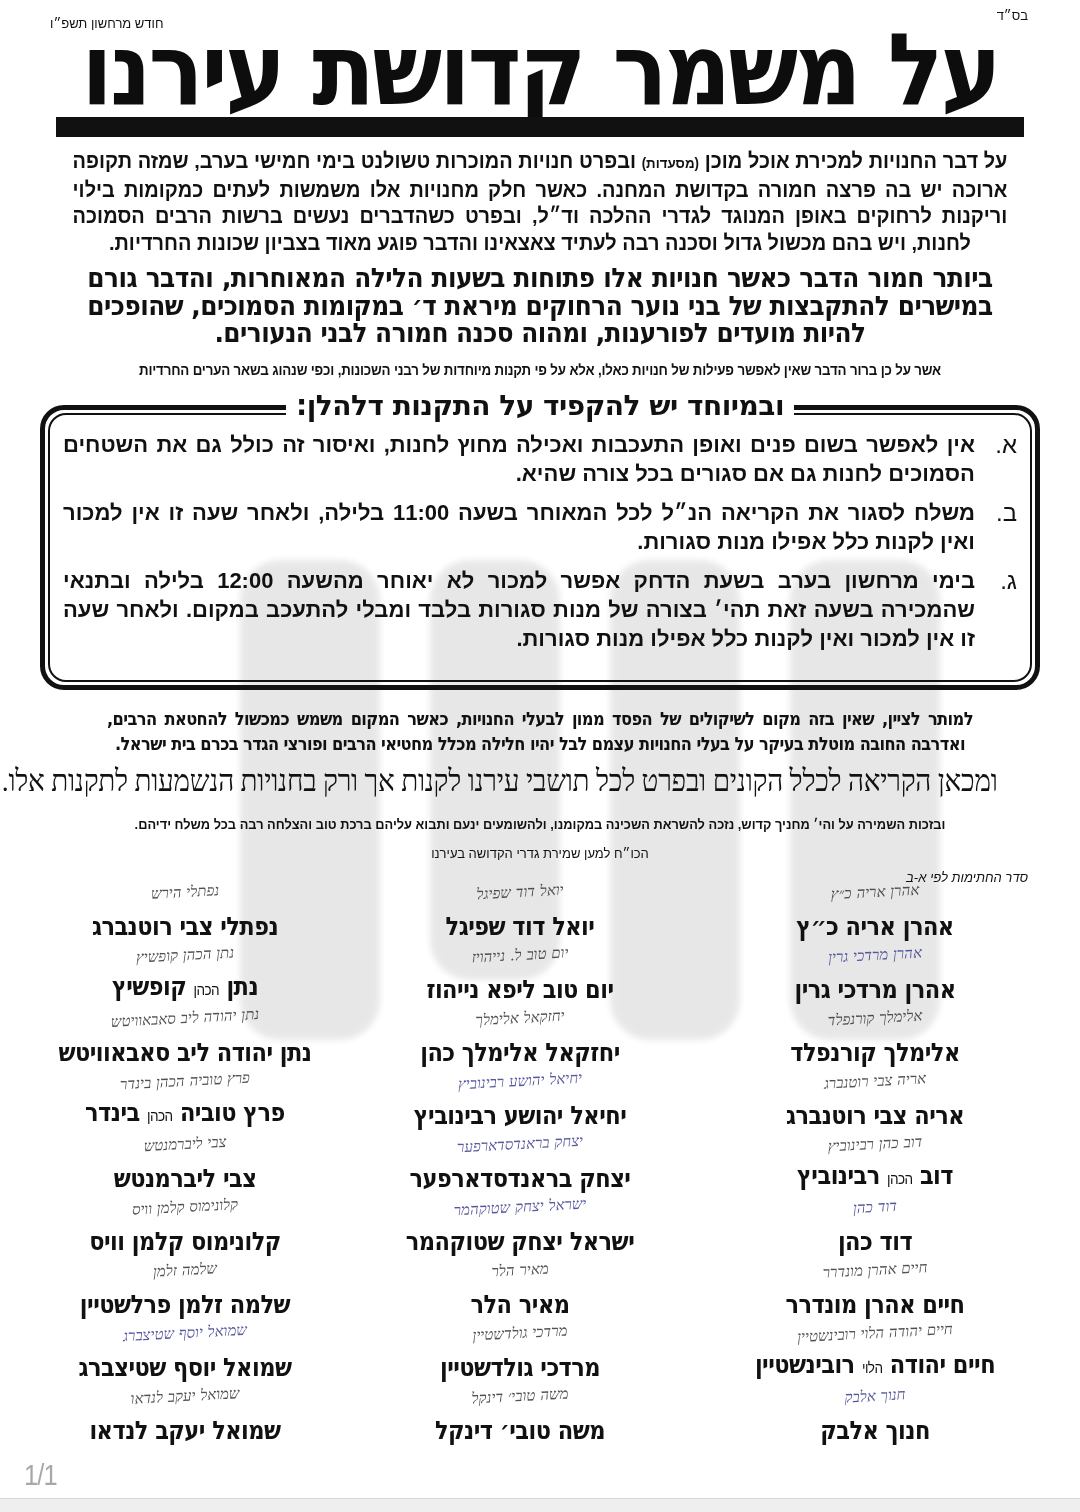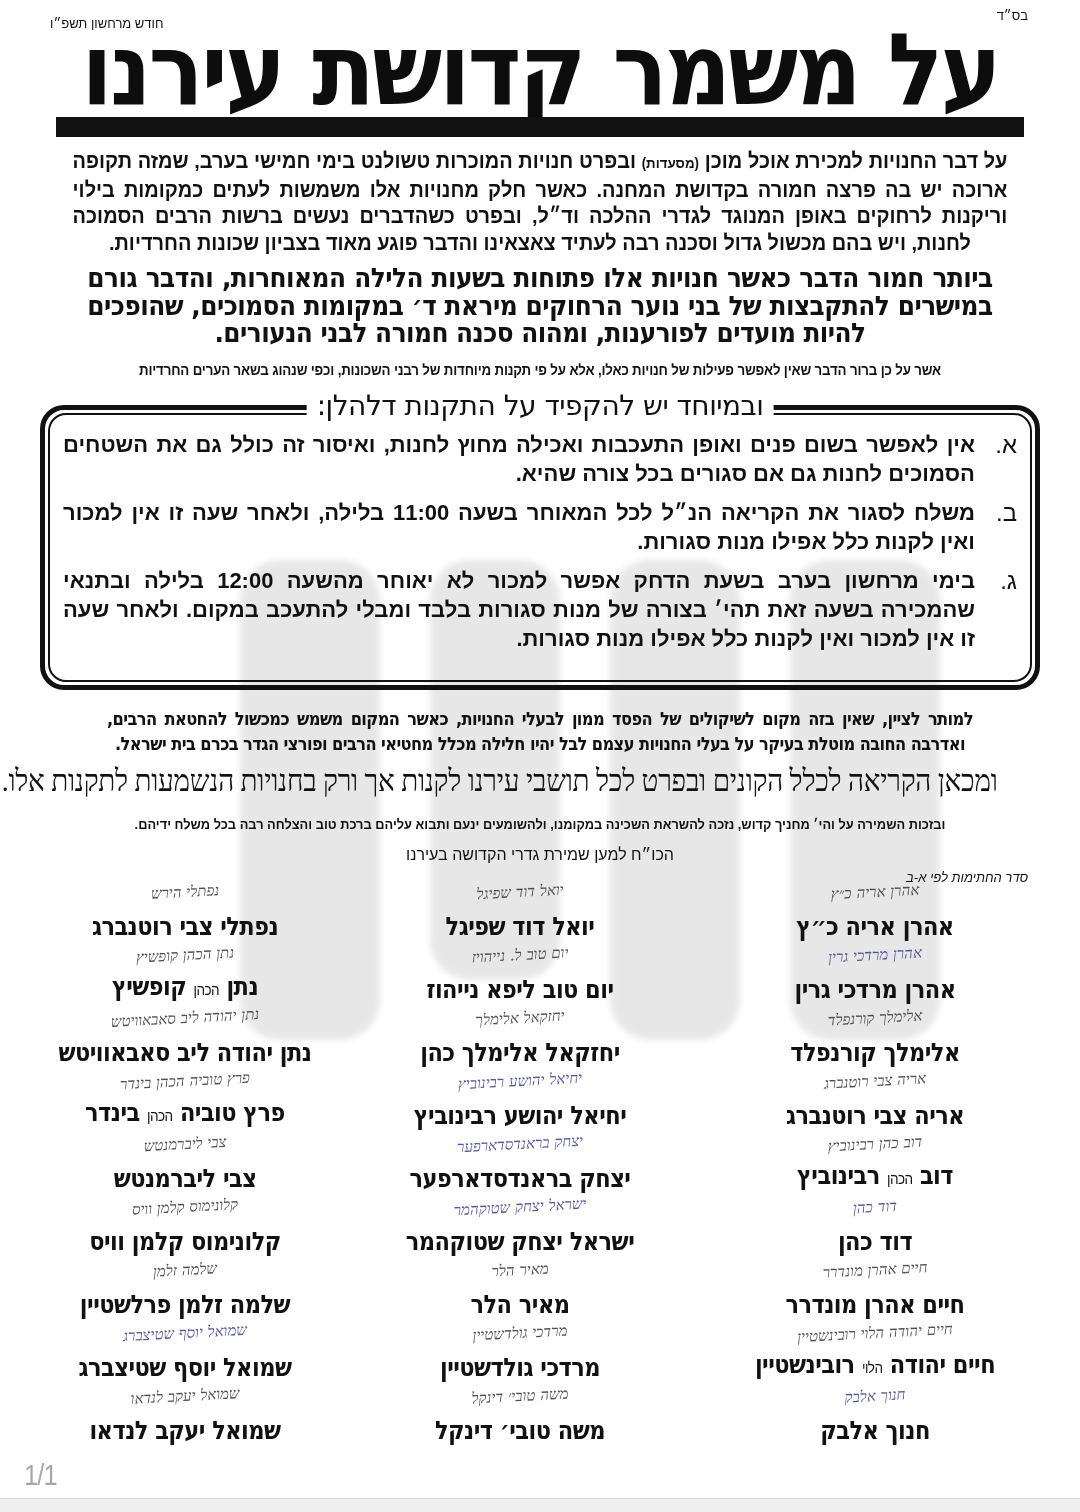--- a/index.html
+++ b/index.html
@@ -21,32 +21,32 @@
 
   .para { position: absolute; left: 48px; right: 48px; text-align: justify; text-align-last: center; font-family: "Liberation Sans", sans-serif; color: #111; }
   .p1 { top: 148px; font-size: 21px; line-height: 26.5px; font-weight: 700; transform: scaleX(0.95); transform-origin: center; }
   .p1 .sm { font-size: 14px; font-weight: 700; }
   .p1 b { font-weight: 900; }
   .p2 { top: 264px; font-size: 27px; line-height: 27.5px; font-weight: 900; font-family: "DejaVu Sans", sans-serif; letter-spacing: -0.6px; transform: scaleX(0.92); }
   .p3 { top: 361px; font-size: 14.5px; line-height: 18px; font-weight: 700; white-space: nowrap; text-align: center; letter-spacing: -0.2px; transform: scaleX(0.92); }
 
   .rules-box { position: absolute; top: 405px; left: 40px; right: 40px; height: 285px; border: 5px solid #111; border-radius: 24px; }
   .rules-box::after { content: ""; position: absolute; left: 3px; right: 3px; top: 3px; bottom: 3px; border: 2px solid #111; border-radius: 18px; }
-  .rules-heading { position: absolute; top: -22px; left: 50%; transform: translateX(-50%); background: #fff; padding: 0 10px; font-family: "DejaVu Sans", sans-serif; font-weight: 400; font-size: 28px; line-height: 36px; white-space: nowrap; z-index: 2; letter-spacing: -0.5px; }
+  .rules-heading { position: absolute; top: -22px; left: 50%; transform: translateX(-50%); background: #fff; padding: 0 10px; font-family: "DejaVu Sans", sans-serif; font-weight: 700; font-size: 28px; line-height: 36px; white-space: nowrap; z-index: 2; letter-spacing: -0.5px; }
   .rules-list { position: absolute; top: 20px; left: 18px; right: 18px; z-index: 2; }
   .rule { display: flex; flex-direction: row; margin-bottom: 10px; font-family: "Liberation Sans", sans-serif; font-size: 22px; line-height: 29px; font-weight: 700; }
   .rule .letter { width: 42px; flex: 0 0 42px; font-weight: 400; font-size: 24px; }
   .rule .text { flex: 1; text-align: justify; }
   .rule .text b { font-weight: 700; }
 
   .p4 { top: 706px; font-size: 18.5px; line-height: 25px; font-weight: 900; font-family: "DejaVu Sans", sans-serif; letter-spacing: -0.7px; transform: scaleX(0.88); }
   .p5 { top: 762px; font-size: 30px; line-height: 38px; font-weight: 400; font-family: "Liberation Serif", serif; white-space: nowrap; text-align: center; letter-spacing: -0.3px; transform: scaleX(0.93); }
   .p6 { top: 816px; font-size: 13.5px; line-height: 18px; font-weight: 700; white-space: nowrap; text-align: center; transform: scaleX(0.95); }
 
-  .sig-header-center { position: absolute; top: 846px; left: 0; right: 0; text-align: center; font-size: 16px; font-family: "Liberation Sans", sans-serif; }
+  .sig-header-center { position: absolute; top: 846px; left: 0; right: 0; text-align: center; font-size: 13px; font-family: "Liberation Sans", sans-serif; }
   .sig-header-order { position: absolute; top: 870px; right: 52px; font-size: 13px; font-family: "Liberation Sans", sans-serif; font-style: italic; }
 
   .signatures { position: absolute; top: 880px; left: 40px; right: 40px; height: 560px; }
   .sig-col { position: absolute; top: 0; width: 330px; }
   .sig-col.c1 { right: 0; }
   .sig-col.c2 { right: 355px; }
   .sig-col.c3 { right: 690px; }
   .sig { position: relative; height: 63px; text-align: center; }
   .sig .scrawl { position: absolute; top: 2px; left: 0; right: 0; text-align: center; font-family: "DejaVu Serif", serif; font-style: italic; font-size: 15px; line-height: 20px; color: #333; transform: rotate(-3deg); opacity: 0.85; white-space: nowrap; }
   .sig .scrawl.blue { color: #3a3c8c; }

